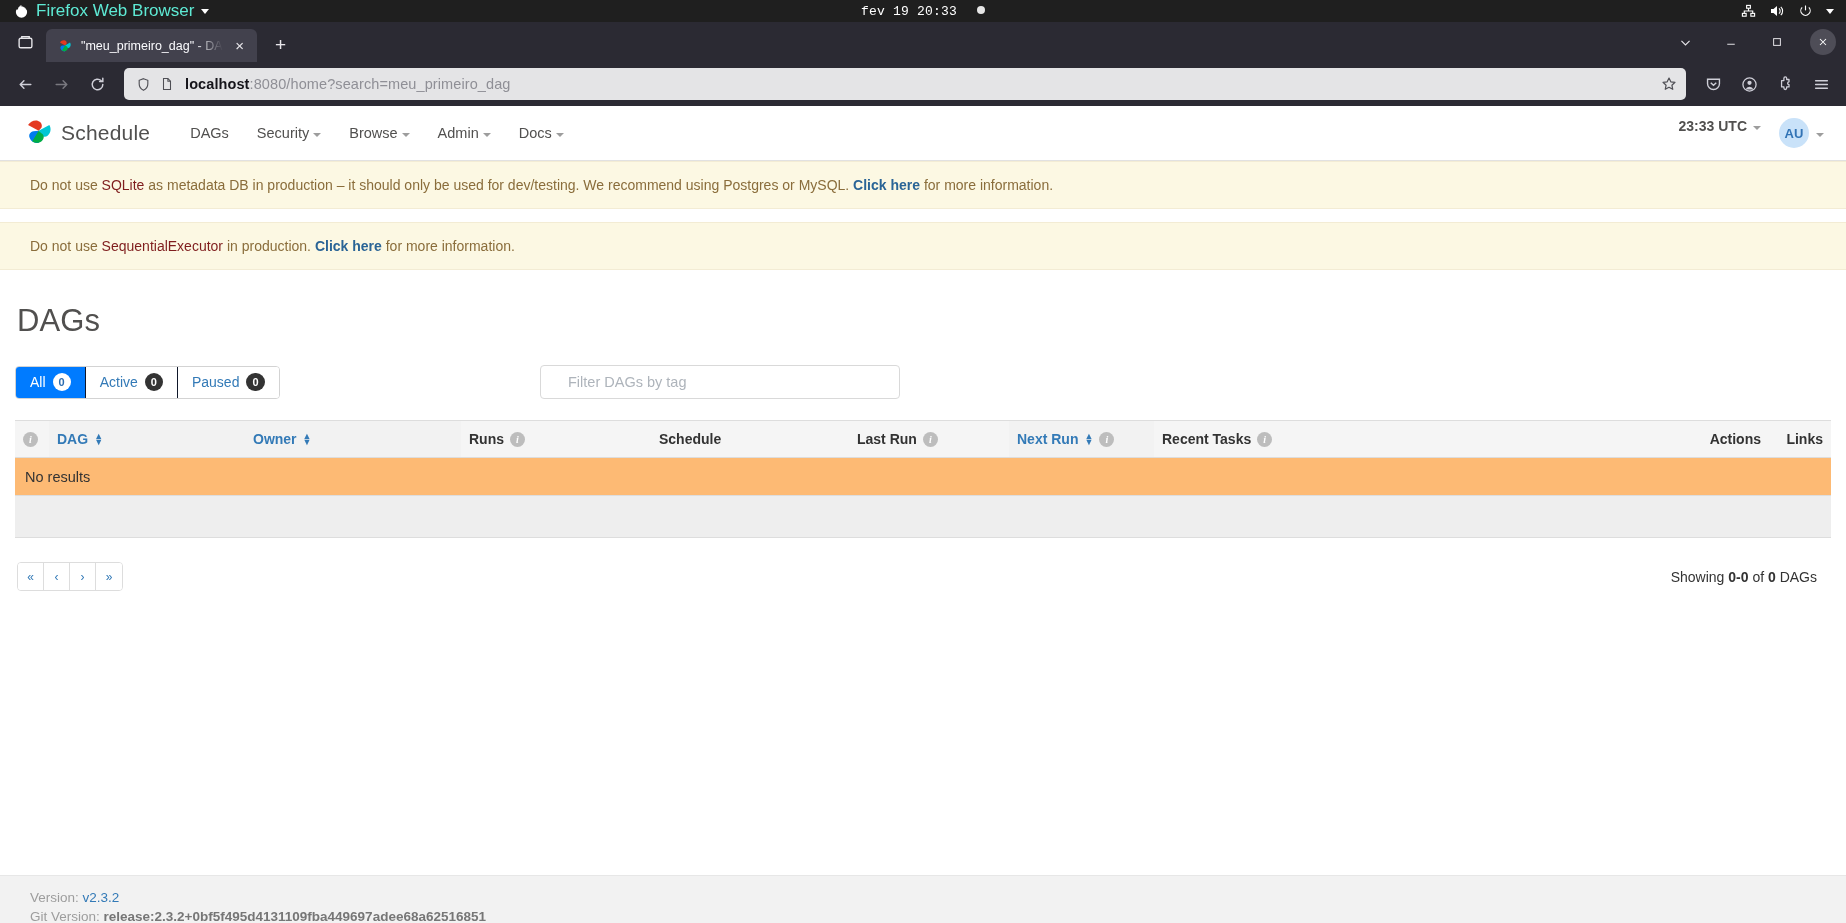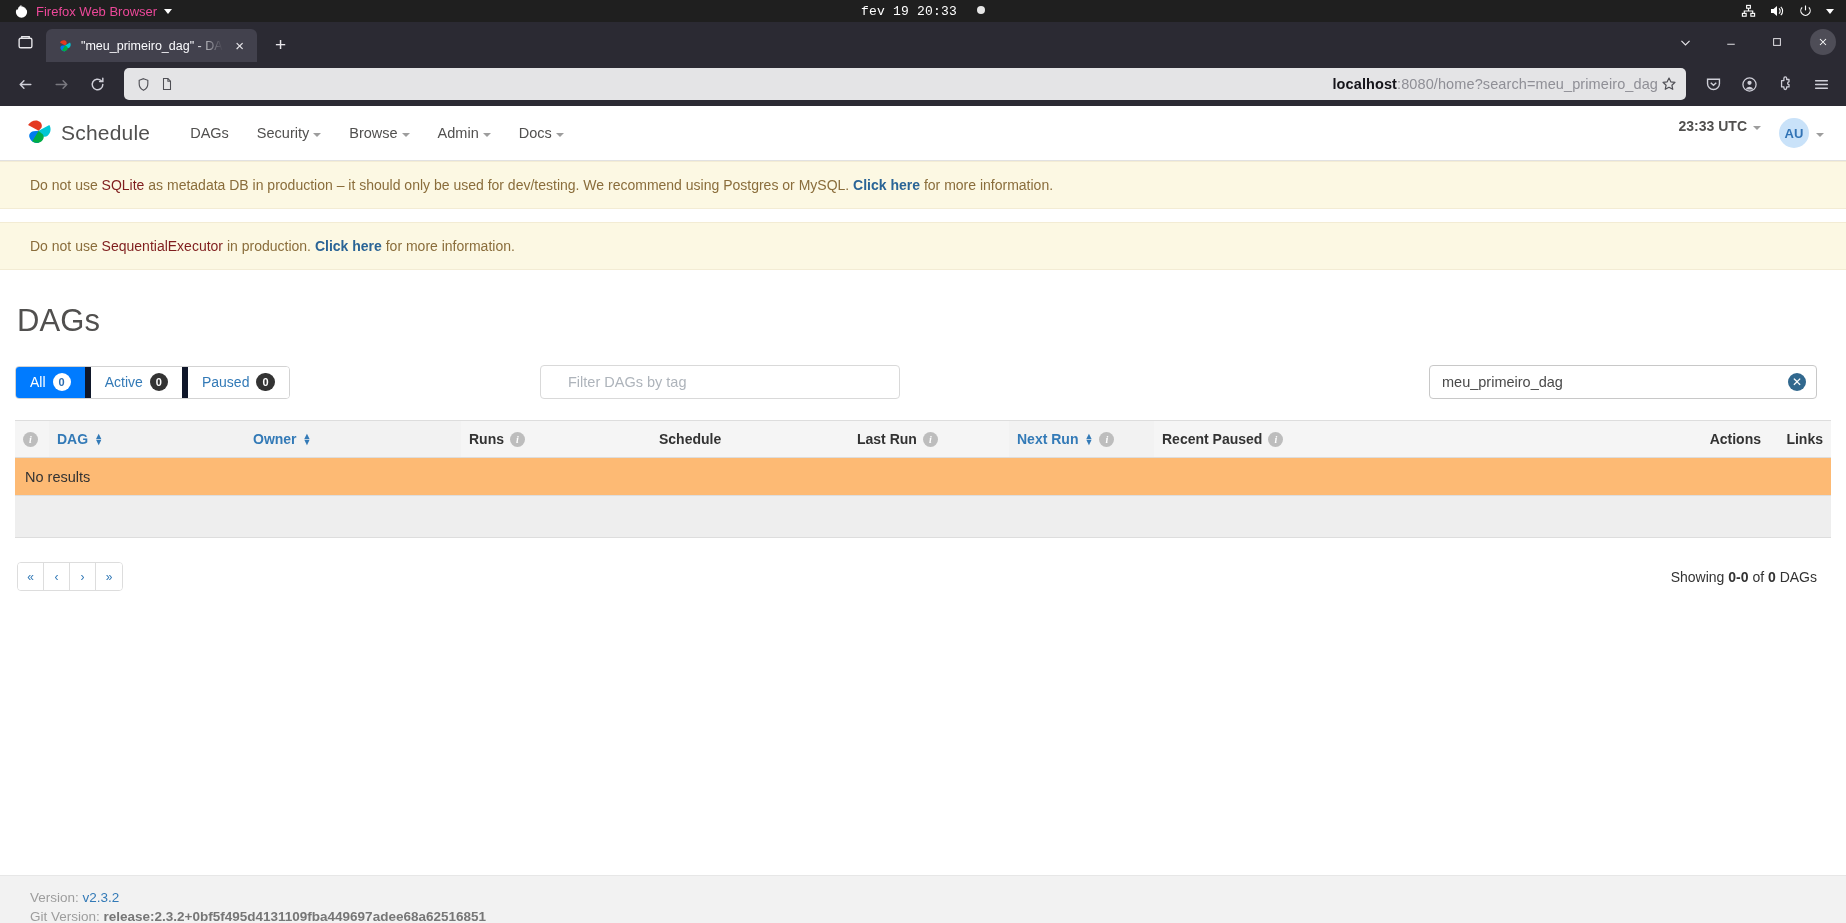--- a/index.html
+++ b/index.html
@@ -15,21 +15,21 @@
   #os-panel {
     height: 22px; background: #1f1f1f; color: #ffffff;
     display: flex; align-items: center; position: relative;
     font-size: 13px;
   }
   #os-app-menu { display: flex; align-items: center; gap: 7px; margin-left: 14px; }
   #os-app-menu .ff-logo {
     width: 15px; height: 15px; display: inline-block; position: relative;
   }
   #os-app-menu .ff-logo svg { display:block; }
-  #os-app-title { font-size: 13px; color: #ec4899; }
+  #os-app-title { font-size: 17px; color: #5eead4; }
   .caret-down-sm {
     width: 0; height: 0; border-left: 4.5px solid transparent;
     border-right: 4.5px solid transparent; border-top: 5px solid #ffffff;
     display: inline-block;
   }
   #os-clock {
     position: absolute; left: 0; right: 0; text-align: center;
     font-size: 13px; letter-spacing: .2px; pointer-events: none; font-family: Liberation Mono, monospace;
   }
   #os-clock span { pointer-events: auto; }
@@ -95,21 +95,21 @@
     padding: 0 8px; gap: 2px;
   }
   .nav-btn {
     width: 34px; height: 34px; display: flex; align-items: center; justify-content: center;
     border-radius: 4px; color: #cfcfd8;
   }
   .nav-btn.disabled { color: #79787f; }
   #urlbar {
     flex: 1 1 auto; height: 32px; background: #e4e4e6; border-radius: 5px;
     display: flex; align-items: center; margin: 0 8px; padding: 0 6px 0 10px;
-    position: relative; min-width: 0; text-align: right;
+    position: relative; min-width: 0;
   }
   #urlbar .shield, #urlbar .page-icon {
     width: 18px; height: 18px; flex: 0 0 18px; color: #4f4f55;
     display: flex; align-items: center; justify-content: center;
   }
   #urlbar .page-icon { margin-left: 6px; margin-right: 9px; }
   #url-text {
     flex: 1 1 auto; font-size: 14.5px; color: #8f8f96; white-space: nowrap;
     overflow: hidden; letter-spacing: .1px;
   }
@@ -159,21 +159,21 @@
     font-size: 31px; color: #51504f; font-weight: normal;
     margin: 33px 0 0 2px; letter-spacing: .1px;
   }
 
   #filter-row {
     display: flex; align-items: center; margin-top: 25px; position: relative; height: 36px;
   }
   #status-tabs { display: flex; border: 1px solid #d3d3d3; border-radius: 4px; overflow: hidden; height: 33px; }
   .status-tab {
     display: flex; align-items: center; gap: 7px; padding: 0 14px; font-size: 14px;
-    color: #337ab7; background: #fff; border-right: 6px solid #0f172a; height: 31px;
+    color: #337ab7; background: #fff; border-right: 1px solid #0f172a; height: 31px;
   }
   .status-tab:last-child { border-right: none; }
   .status-tab.active { background: #007bff; color: #fff; }
   .status-badge {
     background: #333; color: #fff; border-radius: 10px; font-size: 11px; font-weight: bold;
     min-width: 18px; height: 18px; padding: 0 6px;
     display: inline-flex; align-items: center; justify-content: center;
   }
   .status-tab.active .status-badge { background: #fff; color: #2b6cb0; }
 
@@ -459,24 +459,20 @@
         <div class="status-tab">
           <span>Paused</span>
           <span class="status-badge">0</span>
         </div>
       </div>
 
       <div id="tag-filter">
         <span>Filter DAGs by tag</span>
       </div>
 
-      <div id="dag-search">
-        <span class="val">meu_primeiro_dag</span>
-        <span id="search-clear">✕</span>
-      </div>
     </div>
 
     <table id="dag-table">
       <colgroup>
         <col style="width:34px">
           <col style="width:196px">
           <col style="width:216px">
           <col style="width:190px">
         <col style="width:198px">
           <col style="width:160px">
@@ -532,21 +528,21 @@
               <span>Next Run</span>
               <span class="sort-arrows">
                   <span>▲</span>
                   <span>▼</span>
                 </span>
               <span class="info-dot">i</span>
             </div>
           </th>
           <th>
             <div class="th-inner">
-              <span>Recent Paused</span>
+              <span>Recent Tasks</span>
               <span class="info-dot">i</span>
             </div>
           </th>
           <th style="text-align:right">
             <div class="th-inner" style="justify-content:flex-end">
                 <span>Actions</span>
               </div>
           </th>
           <th style="text-align:right">
             <div class="th-inner" style="justify-content:flex-end">

